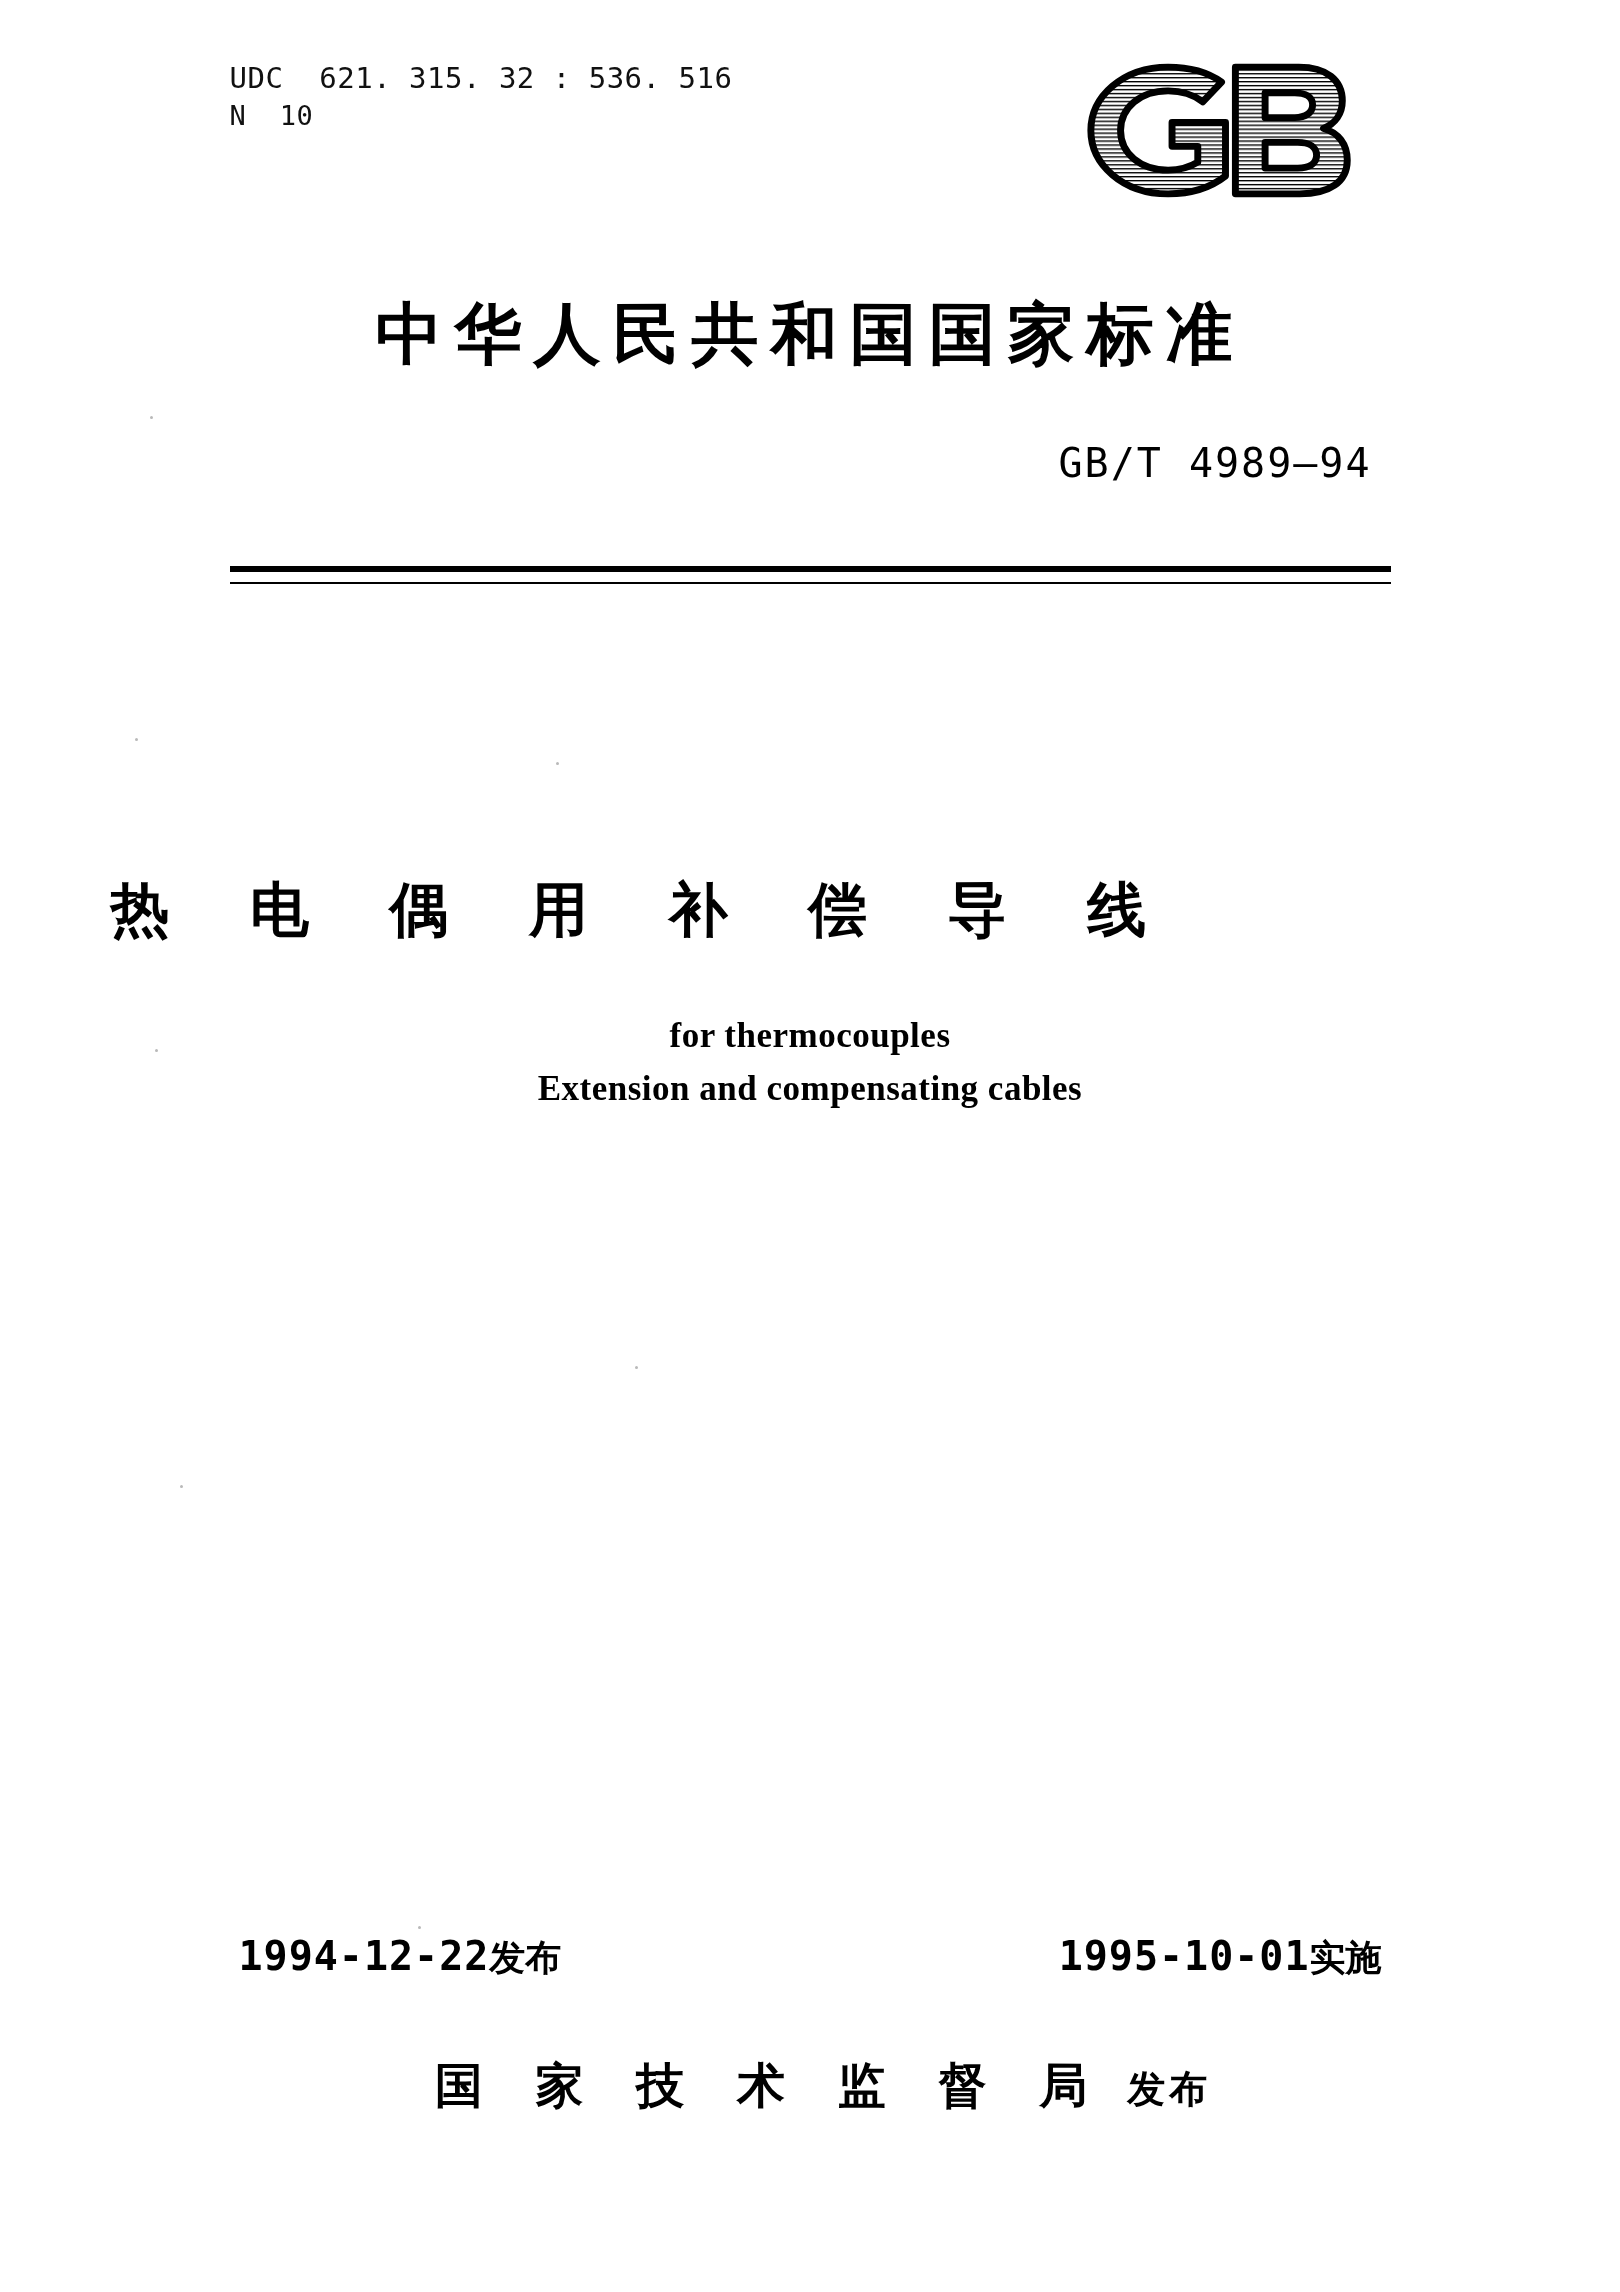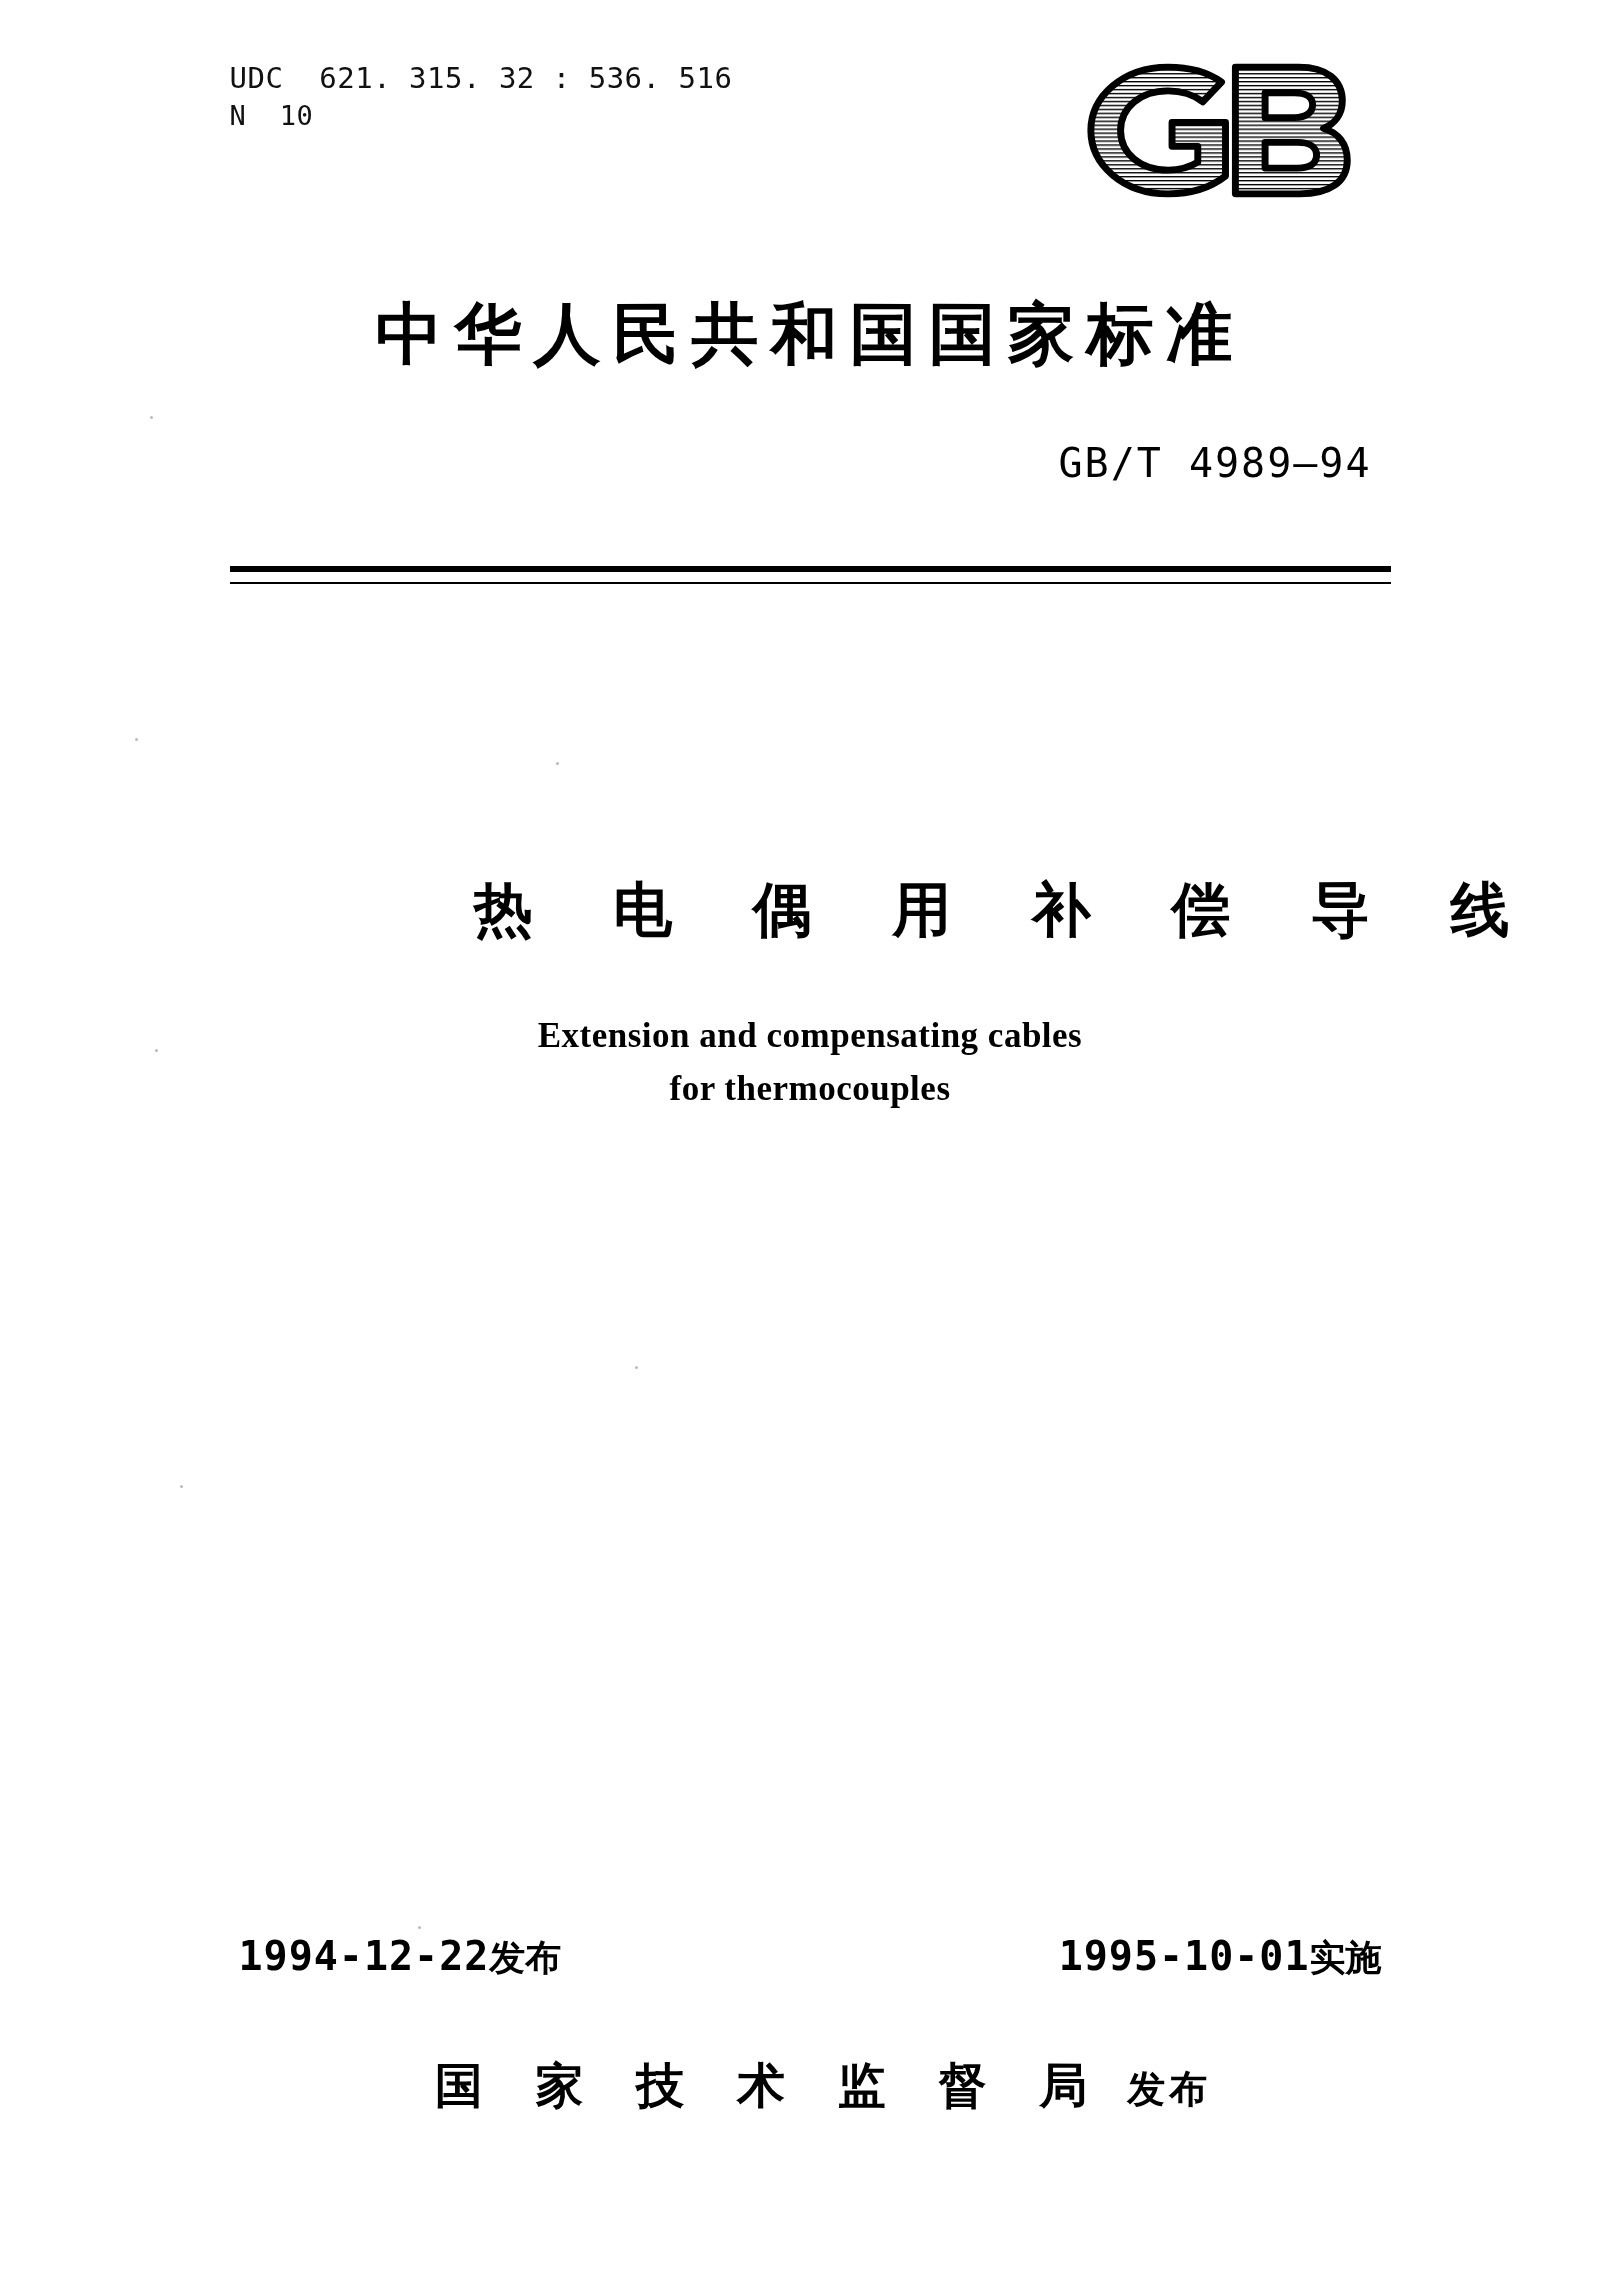--- a/index.html
+++ b/index.html
@@ -86,21 +86,21 @@
     height: 2px;
     background: #000;
   }
 
   
   .subject-cn {
     position: absolute;
     left: 0;
     right: 0;
     top: 871px;
-    text-align: right;
+    text-align: left;
     font-family: "DejaVu Sans", "Liberation Sans", sans-serif;
     font-weight: bold;
     font-size: 59px;
     letter-spacing: 30px;
     padding-left: 30px;
   }
   .subject-en {
     position: absolute;
     left: 0;
     right: 0;
@@ -206,22 +206,22 @@
 
   <div class="cn-title">中华人民共和国国家标准</div>
 
   <div class="std-no">GB/T  4989—94</div>
 
   <div class="rule-thick"></div>
   <div class="rule-thin"></div>
 
   <div class="subject-cn">热 电 偶 用 补 偿 导 线</div>
   <div class="subject-en">
+    <div>for thermocouples</div>
     <div>Extension and compensating cables</div>
-    <div>for thermocouples</div>
   </div>
 
   <div class="date-left">
     <span>1994-12-22</span><span class="date-suffix">发布</span>
   </div>
   <div class="date-right">
     <span>1995-10-01</span><span class="date-suffix">实施</span>
   </div>
 
   <div class="publisher">

